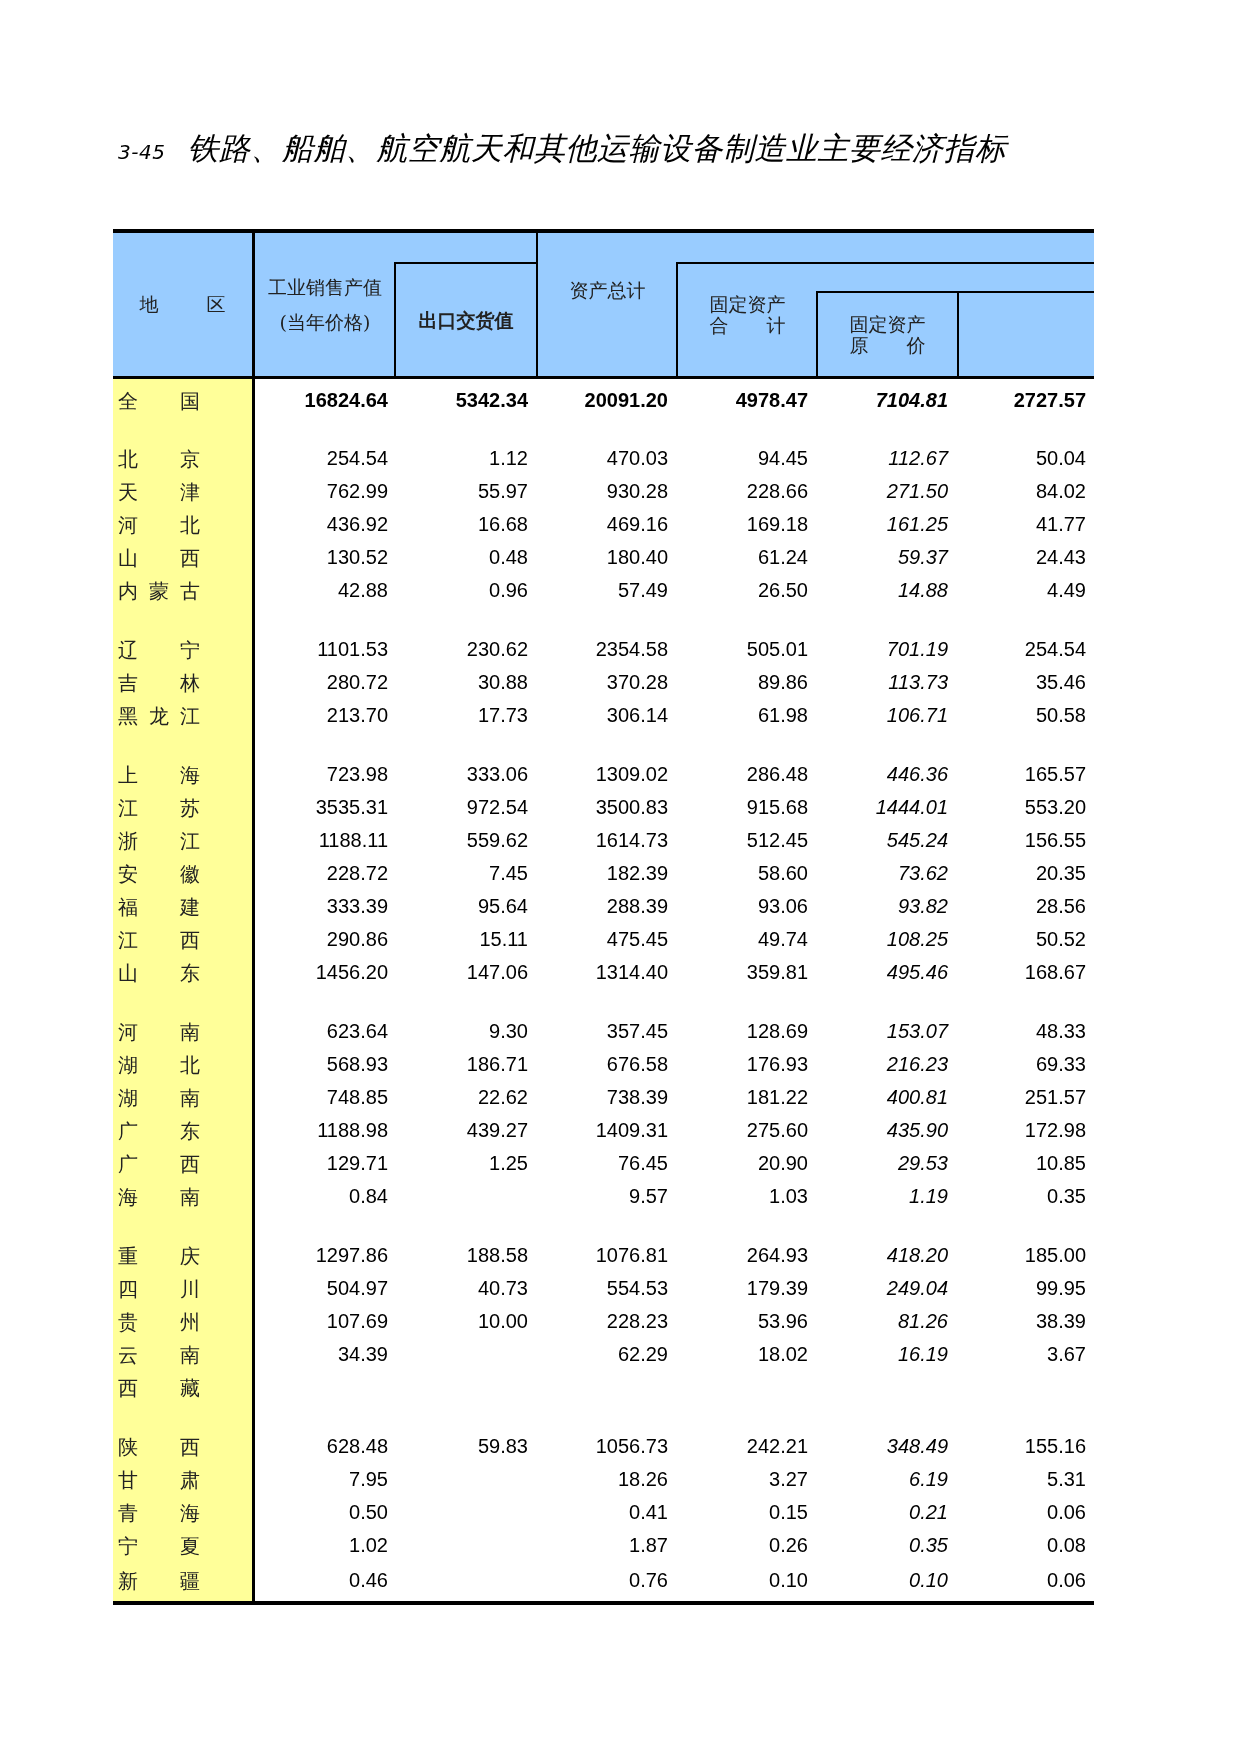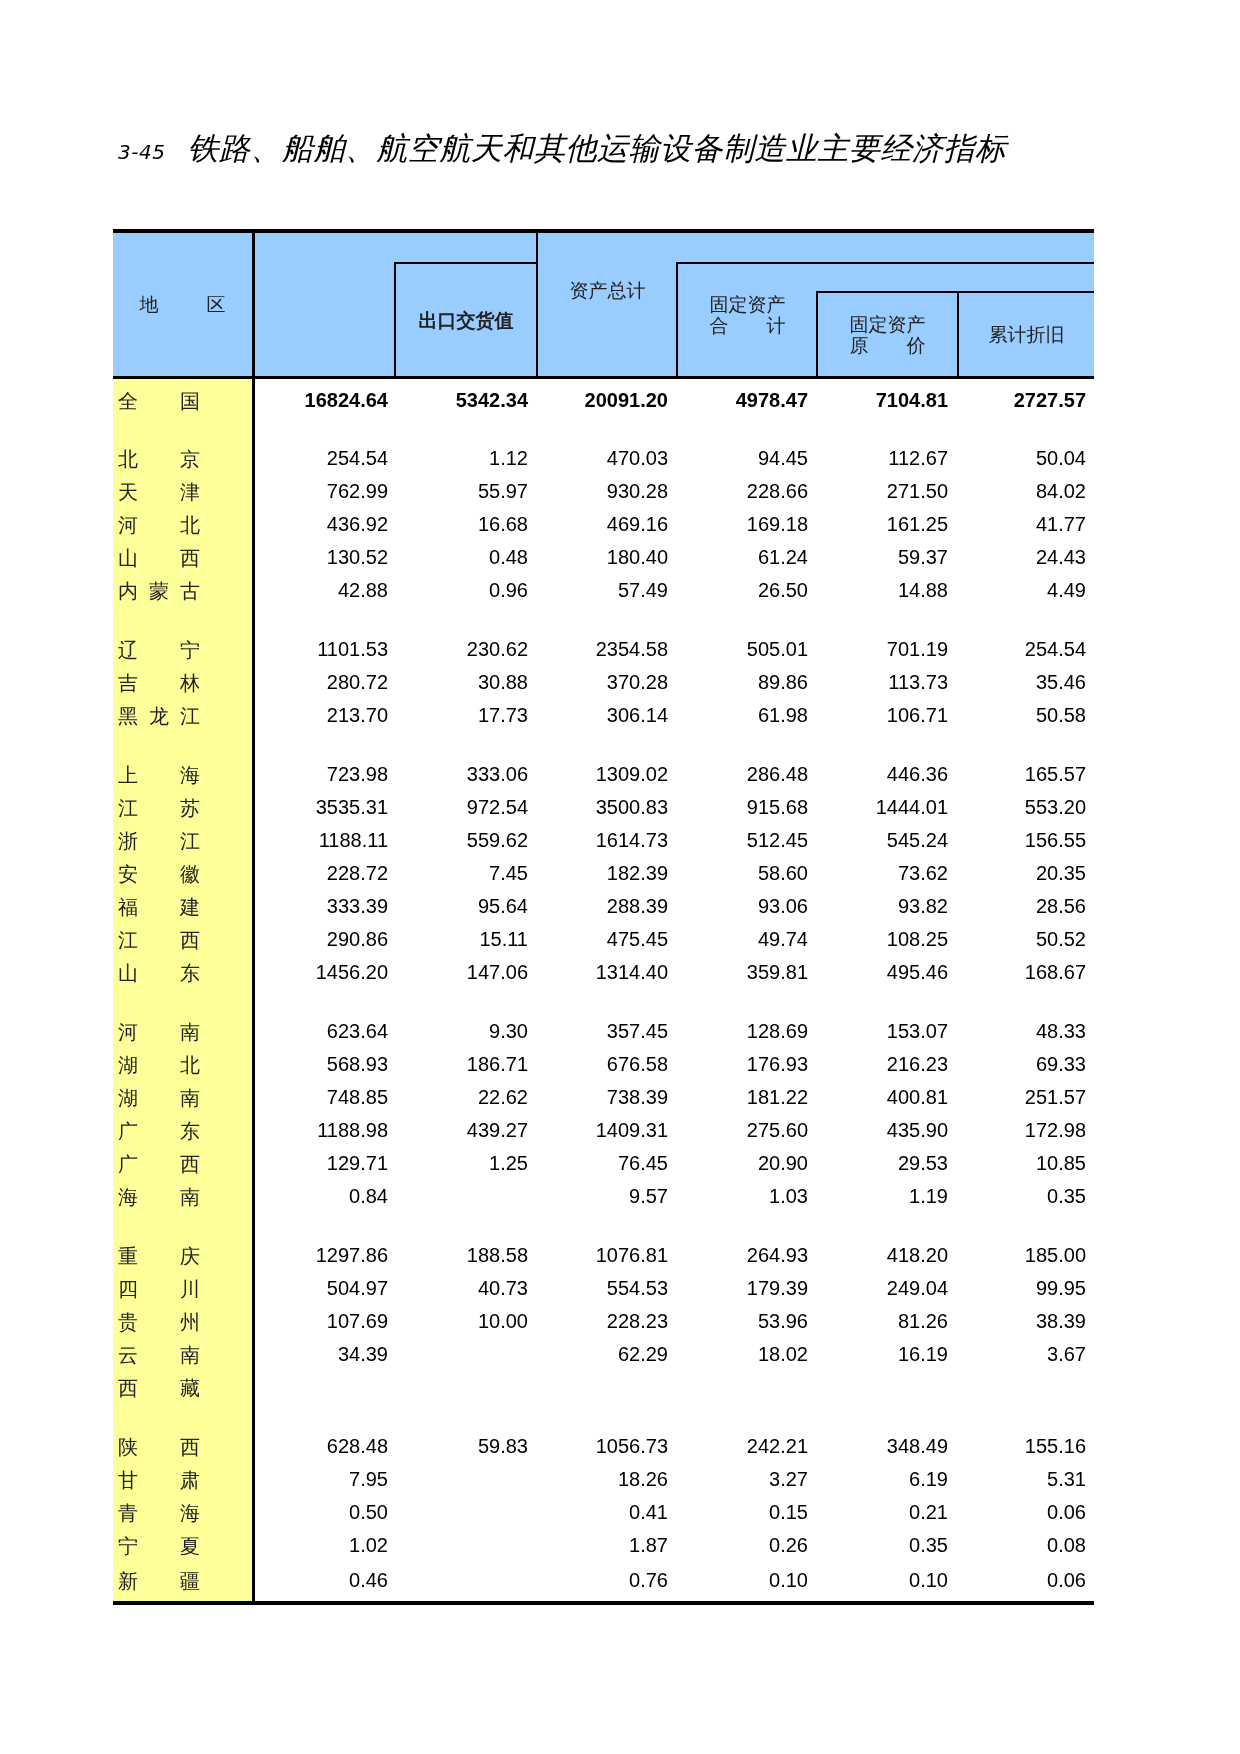--- a/index.html
+++ b/index.html
@@ -21,21 +21,21 @@
   .regcol { position:absolute; left:0; top:0; width:139px; background:#ffff99; }
   .divider { position:absolute; left:139px; top:0; width:3px; background:#000; }
   .row { position:absolute; left:0; width:981px; height:30px; display:flex; align-items:center; }
   .reg { width:139px; font-family:"DejaVu Serif", serif; font-size:20px; color:#222; position:relative; height:30px; }
   .reg span { position:absolute; top:3px; }
   .num { font-family:"Liberation Sans", sans-serif; font-size:20px; text-align:right; box-sizing:border-box; }
   .c1 { width:141px; padding-right:6px; margin-left:1px; }
   .c2 { width:140px; padding-right:6px; }
   .c3 { width:140px; padding-right:6px; }
   .c4 { width:140px; padding-right:6px; }
-  .c5 { width:140px; padding-right:6px; }
+  .c5 { width:140px; padding-right:6px;font-style:italic; }
   .c6 { width:138px; padding-right:6px; }
   .bold .num { font-weight:bold; }
   .bottom { position:absolute; left:0; width:981px; height:4px; background:#000; }
 </style>
 </head>
 <body>
 
 <div class="title">
   <span class="num">3-45</span><span>铁路、船舶、航空航天和其他运输设备制造业主要经济指标</span>
 </div>
@@ -43,20 +43,24 @@
 <div class="tbl">
   <div class="hdr">
 
     <div class="hcell" style="left:0;top:0;width:139px;height:143px;">
       <span>地</span>
       <span style="display:inline-block;width:48px"></span>
       <span>区</span>
     </div>
     <div class="vline" style="left:139px;top:0;width:3px;height:143px;"></div>
 
+    <div class="hcell" style="left:142px;top:0;width:140px;height:143px;flex-direction:column;">
+      <span>工业销售产值</span>
+      <span style="margin-top:6px">(当年价格)</span>
+    </div>
     <div class="hline" style="left:282px;top:29px;width:141px;height:2px;"></div>
     <div class="vline" style="left:281px;top:29px;width:2px;height:114px;"></div>
     <div class="hcell" style="left:283px;top:31px;width:140px;height:112px;font-weight:bold;">
       <span>出口交货值</span>
     </div>
     <div class="vline" style="left:423px;top:0;width:2px;height:143px;"></div>
 
     <div class="hcell" style="left:425px;top:0;width:139px;height:143px;padding-bottom:28px;box-sizing:border-box;">
       <span>资产总计</span>
     </div>
@@ -69,23 +73,20 @@
     </div>
     <div class="hline" style="left:704px;top:58px;width:277px;height:2px;"></div>
     <div class="vline" style="left:703px;top:58px;width:2px;height:85px;"></div>
 
     <div class="hcell" style="left:705px;top:60px;width:139px;height:83px;flex-direction:column;line-height:1.1;">
       <span>固定资产</span>
       <span>原　　价</span>
     </div>
     <div class="vline" style="left:844px;top:58px;width:2px;height:85px;"></div>
 
-    <div class="hcell" style="left:846px;top:60px;width:135px;height:83px;">
-      <span>累计折旧</span>
-    </div>
   </div>
 
   <div class="body" id="tbody" style="height: 1222px;">
     <div class="regcol" id="regcol" style="height: 1222px;"></div>
     <div class="divider" id="divider" style="height: 1222px;"></div>
   <div class="row bold" style="top: 6px;">
         <div class="reg">
           <span style="left: 5px;">全</span>
           <span style="left: 36px;"></span>
           <span style="left: 67px;">国</span>

